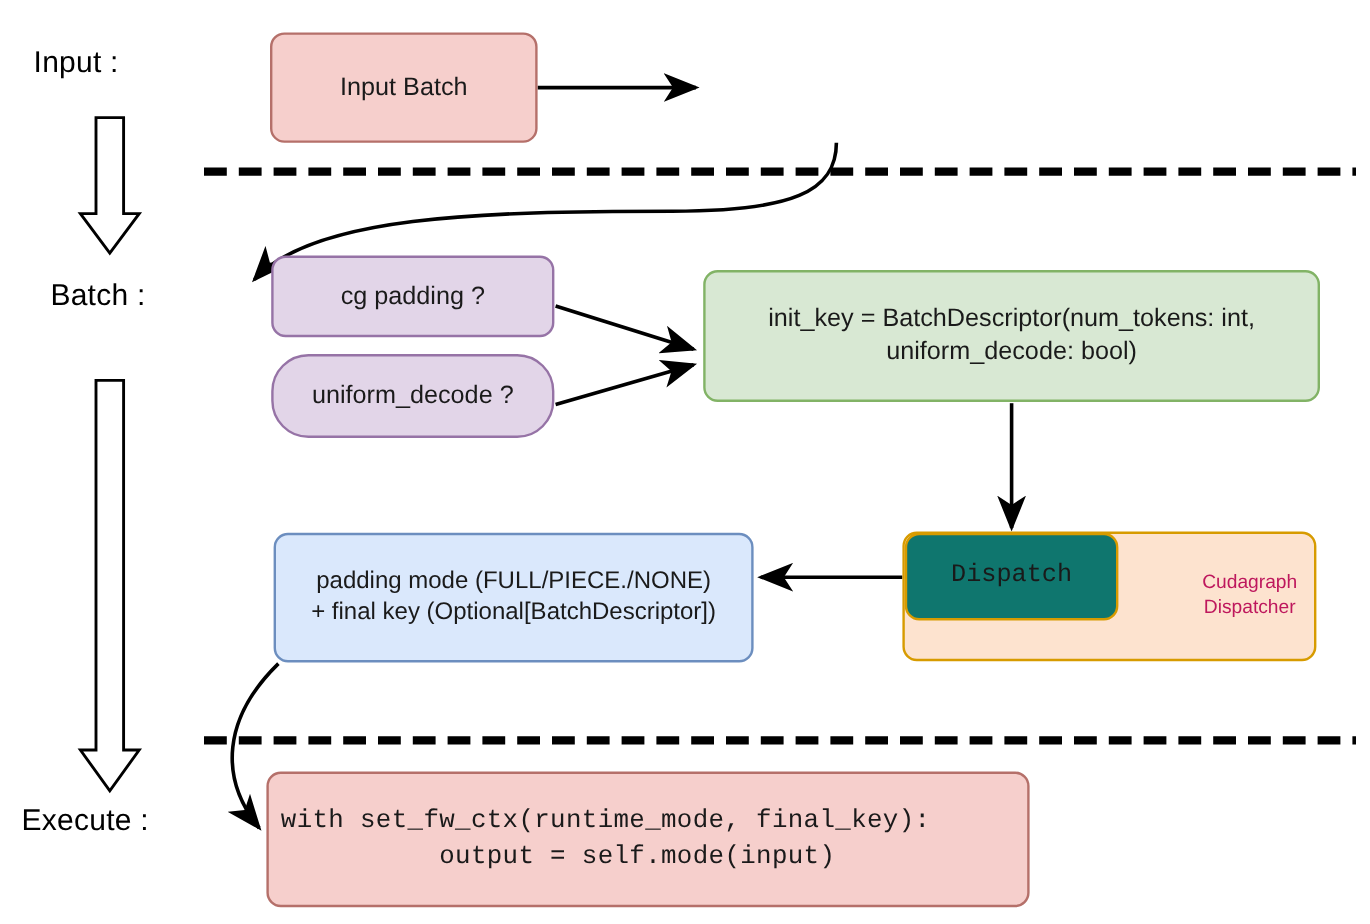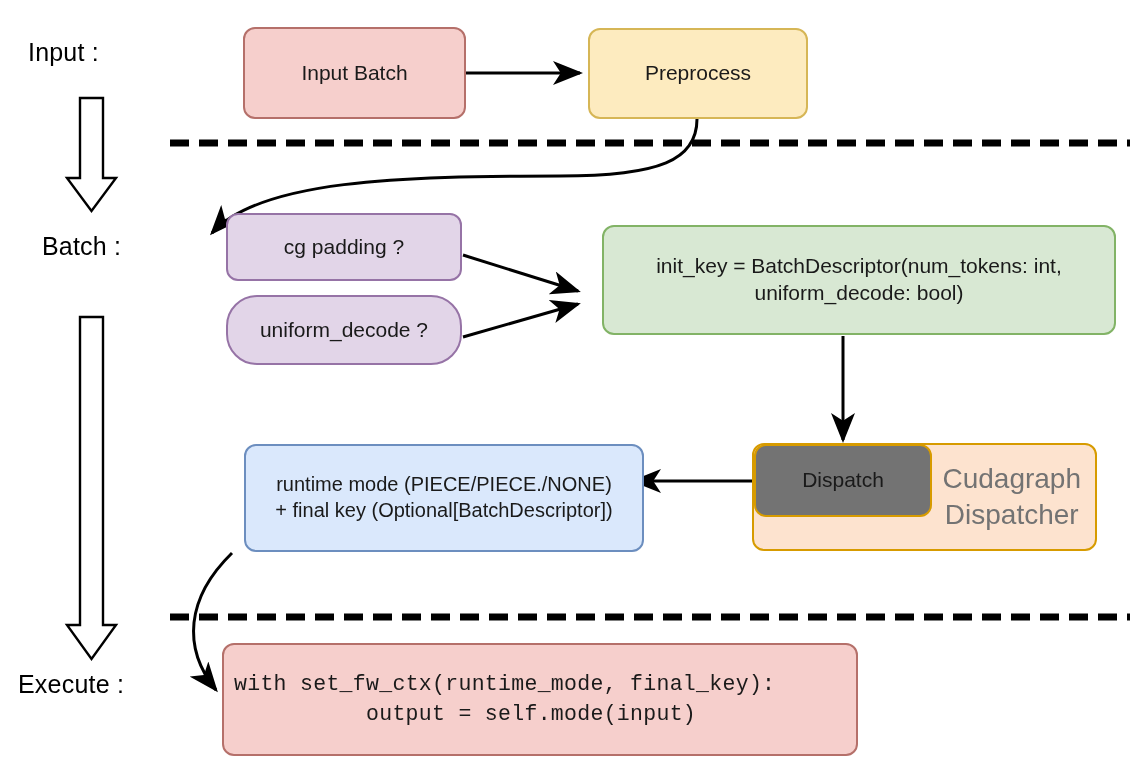--- a/index.html
+++ b/index.html
@@ -55,35 +55,34 @@
     font-size: 21.5px;
     justify-content: flex-start;
     align-items: center;
     white-space: pre;
     padding-left: 10px;
     line-height: 1.35;
     letter-spacing: 0.3px;
   }
   .node.multiline {
     white-space: pre-line;
-    margin-left: 16px;
   }
-  .node-red      { background: #f6cfcc; border-color: #b5706a; margin-left: 18px; }
+  .node-red      { background: #f6cfcc; border-color: #b5706a; }
   .node-yellow   { background: #fdebbf; border-color: #d6b656; }
   .node-purple   { background: #e2d5e8; border-color: #9673a6; text-align: center; }
   .node-green    { background: #d8e8d3; border-color: #82b366; }
   .node-blue     { background: #dae8fc; border-color: #6c8ebf; }
   .node-orange-outer { background: #fde3cf; border-color: #d79b00; }
-  .node-orange-inner { background: #737373; border-color: #d79b00; }
+  .node-orange-inner { background: #0f766e; border-color: #d79b00; font-family: Liberation Mono, monospace; }
   .node-pink-code{ background: #f6cfcc; border-color: #b5706a; }
   .group-label {
     position: absolute;
     font-family: "Liberation Sans", sans-serif;
-    font-size: 28px;
-    color: #737373;
+    font-size: 16px;
+    color: #be185d;
     text-align: center;
     line-height: 1.3;
     white-space: pre-line;
   }
 </style>
 </head>
 <body>
 
 <div id="canvas">
 
@@ -115,35 +114,34 @@
 
     <path d="M232,553 C186,598 182,648 216,690" fill="none" stroke="#000000" stroke-width="3" marker-end="url(#arrowhead)"></path>
   </svg>
 
   <div class="stage-label" style="left:28px; top:38px;">Input :</div>
   <div class="stage-label" style="left:42px; top:232px;">Batch :</div>
   <div class="stage-label" style="left:18px; top:670px;text-align:center;">Execute :</div>
 
   <div class="node node-red" style="left:225px; top:27px; width:223px; height:92px;">Input Batch</div>
 
-  <div class="node node-yellow" style="left:588px; top:28px; width:220px; height:91px;">Preprocess</div>
 
   <div class="node node-purple" style="left:226px; top:213px; width:236px; height:68px;">cg padding ?</div>
 
   <div class="node node-purple" style="left:226px; top:295px; width:236px; height:70px;border-radius:31px;">uniform_decode ?</div>
 
   <div class="node node-green multiline" style="left:586px; top:225px; width:514px; height:110px;">init_key = BatchDescriptor(num_tokens: int,
 uniform_decode: bool)</div>
 
   <div class="node node-orange-outer" style="left:752px; top:443px; width:345px; height:108px; align-items:center; justify-content:flex-end; padding-right:14px;">
     <span class="group-label" style="position:static; white-space:pre-line;">Cudagraph
 Dispatcher</span>
   </div>
 
   <div class="node node-orange-inner" style="left:754px; top:444px; width:178px; height:73px;">Dispatch</div>
 
-  <div class="node node-blue multiline" style="left:228px; top:444px; width:400px; height:108px; font-size:20px;">runtime mode (PIECE/PIECE./NONE)
+  <div class="node node-blue multiline" style="left:228px; top:444px; width:400px; height:108px; font-size:20px;">padding mode (FULL/PIECE./NONE)
 + final key (Optional[BatchDescriptor])</div>
 
   <div class="node node-pink-code code" style="left:222px; top:643px; width:636px; height:113px;">with set_fw_ctx(runtime_mode, final_key):
     output = self.mode(input)</div>
 
 </div>
 
 </body></html>

